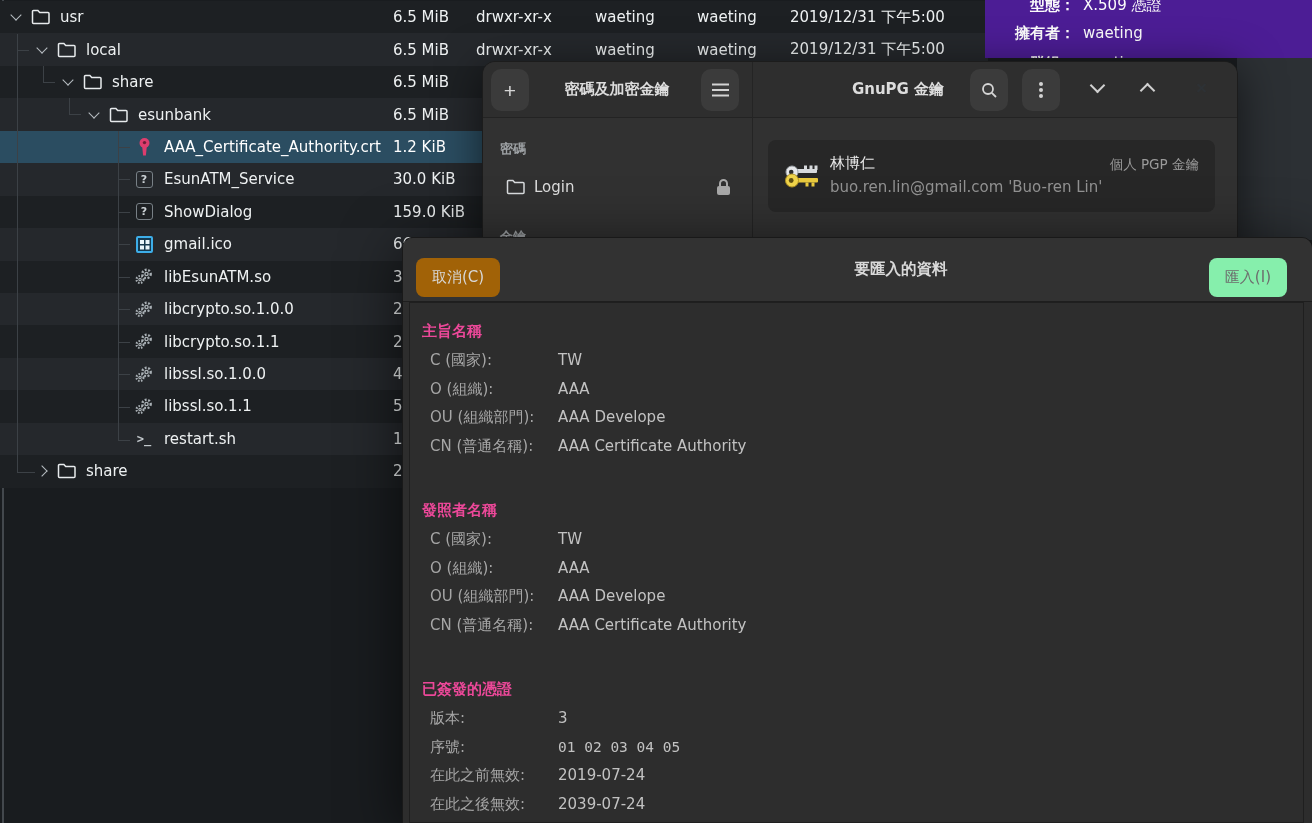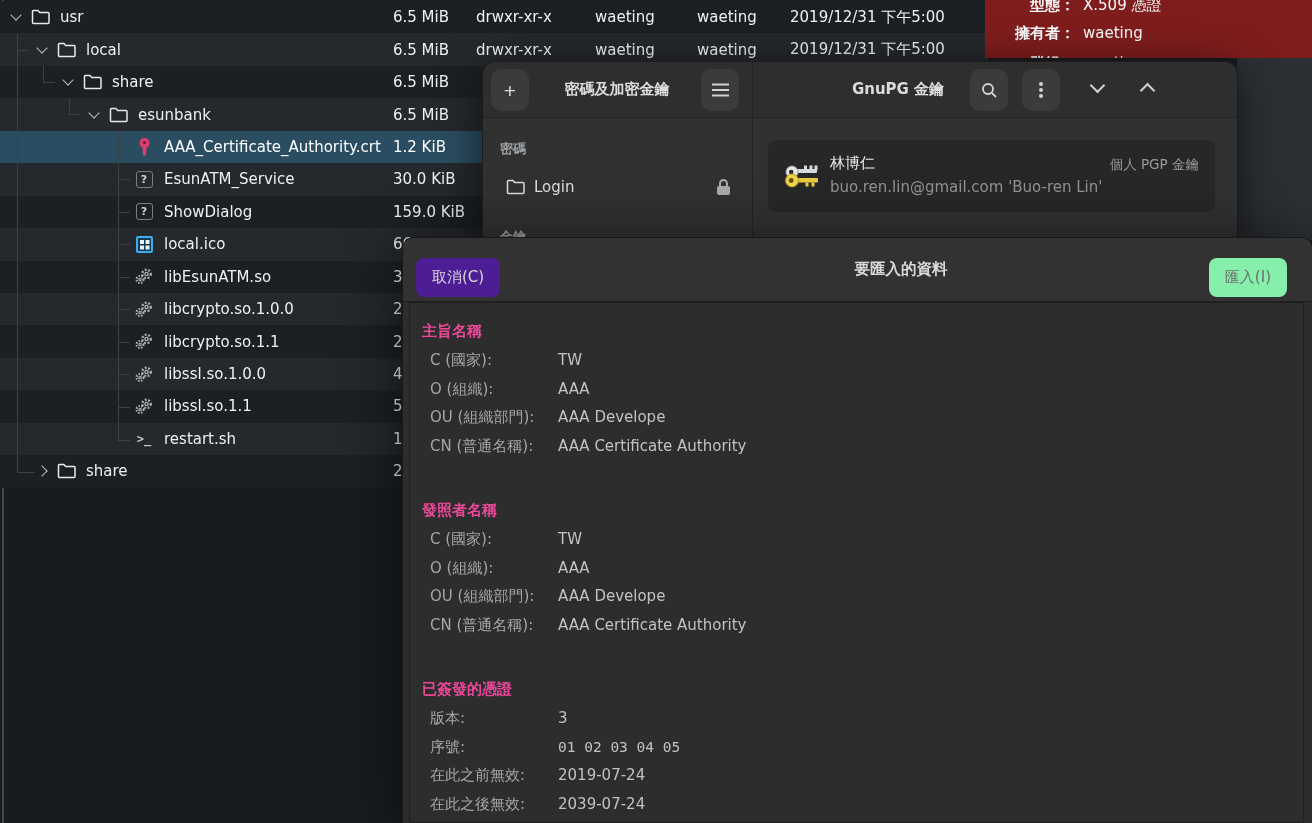--- a/index.html
+++ b/index.html
@@ -28,21 +28,21 @@
   .qicon{width:17px;height:17px;border:1.5px solid #788086;border-radius:3px;box-sizing:border-box;
          color:#ccd2d6;font-size:11px;font-weight:bold;display:flex;align-items:center;justify-content:center;background:transparent;}
   .icoicon{width:17px;height:17px;border:2px solid #3daee9;border-radius:2px;box-sizing:border-box;background:#15394f;position:relative;}
   .icoicon:before{content:"";position:absolute;left:2.5px;top:2.5px;width:3.5px;height:3.5px;background:#e8f4fb;
          box-shadow:5.5px 0 0 #e8f4fb,0 5.5px 0 #e8f4fb,5.5px 5.5px 0 #e8f4fb;}
   .term{font-family:"DejaVu Sans Mono","Liberation Mono",monospace;font-weight:bold;font-size:12px;color:#c3c9cd;}
   .guides{position:absolute;inset:0;pointer-events:none;}
   .g{position:absolute;background:#3c4146;}
   .g.v{width:1px;} .g.h{height:1px;}
   
-  .props{position:absolute;left:985px;top:0;width:327px;height:58px;background:#7f1d1d;z-index:1;overflow:hidden;}
+  .props{position:absolute;left:985px;top:0;width:327px;height:58px;background:#4c1d95;z-index:1;overflow:hidden;}
   .prow{position:absolute;left:8px;display:flex;height:22px;line-height:22px;font-size:15px;color:#fbfbfb;white-space:nowrap;}
   .prow .pl{width:82px;text-align:right;font-weight:bold;}
   .prow .pv{margin-left:8px;}
   .shadowstrip{position:absolute;left:1237px;top:58px;width:75px;height:182px;background:#2c3034;z-index:2;}
   
   .sea{position:absolute;left:483px;top:62px;width:754px;height:192px;z-index:3;
        background:#313131;border-radius:12px 12px 0 0;box-shadow:0 8px 45px rgba(0,0,0,.6);outline:1px solid #1c1c1c;}
   .sea-head{position:absolute;left:0;top:0;width:754px;height:55px;background:#2e2e2e;
             border-bottom:1px solid #232323;border-radius:12px 12px 0 0;}
   .sea-sep{position:absolute;left:269px;top:0;width:1px;height:192px;background:#242424;}
@@ -71,21 +71,21 @@
   .kc-sub{position:absolute;left:62px;top:38px;font-size:15px;color:#929292;}
   .kc-badge{position:absolute;right:16px;top:16px;font-size:13.5px;color:#9a9a9a;}
   .kc-ico{position:absolute;left:16px;top:22px;}
   
   .dlg{position:absolute;left:403px;top:238px;width:909px;height:585px;z-index:4;
        background:#2d2d2d;border-radius:10px 10px 0 0;box-shadow:0 10px 60px rgba(0,0,0,.65);outline:1px solid #191919;}
   .dlg-head{position:absolute;left:0;top:0;width:909px;height:63px;background:#323232;
             border-bottom:1px solid #1e1e1e;border-radius:10px 10px 0 0;}
   .dbtn{position:absolute;top:20px;height:39px;border:none;border-radius:8px;font-size:15px;
         font-family:inherit;padding:0 16px;}
-  .cancel{left:13px;background:#4c1d95;color:#d8d8d8;}
+  .cancel{left:13px;background:#a16207;color:#d8d8d8;}
   .import{right:25px;background:#86efac;color:#6d6d6d;}
   .dlg-title{position:absolute;left:0;top:0;width:996px;height:63px;display:flex;align-items:center;justify-content:center;
              font-size:15.5px;font-weight:700;color:#d9d9d9;}
   .dlg-body{position:absolute;left:6px;top:64px;width:895px;height:521px;background:#2d2d2d;
             border:1px solid #1f1f1f;box-sizing:border-box;padding:14px 0 0 12px;overflow:hidden;}
   .sec-h{font-size:15px;font-weight:700;color:#ec4899;line-height:28.8px;}
   .sec-h.gap{margin-top:35px;}
   .drow{display:flex;line-height:28.8px;font-size:15px;}
   .dl{flex:0 0 128px;margin-left:8px;color:#a6a6a6;white-space:nowrap;}
   .dv{color:#c2c2c2;white-space:nowrap;}
@@ -175,21 +175,21 @@
           <span class="qicon">?</span>
         </span>
       <span class="nm">ShowDialog</span>
       <span class="cc sz">159.0 KiB</span>
     </div>
 
     <div class="fr l4 alt">
       <span class="ic">
           <span class="icoicon"></span>
         </span>
-      <span class="nm">local.ico</span>
+      <span class="nm">gmail.ico</span>
       <span class="cc sz">66.1 KiB</span>
     </div>
 
     <div class="fr l4">
       <span class="ic">
           <svg width="18" height="17" viewBox="0 0 18 17">
             <g fill="none" stroke="#a9b0b5">
               <circle cx="11.5" cy="6" r="4.2" stroke-width="2.4" stroke-dasharray="1.9 1.6"></circle>
               <circle cx="11.5" cy="6" r="1.6" stroke-width="1.4"></circle>
               <circle cx="5" cy="11.5" r="3.5" stroke-width="2.1" stroke-dasharray="1.5 1.4"></circle>

